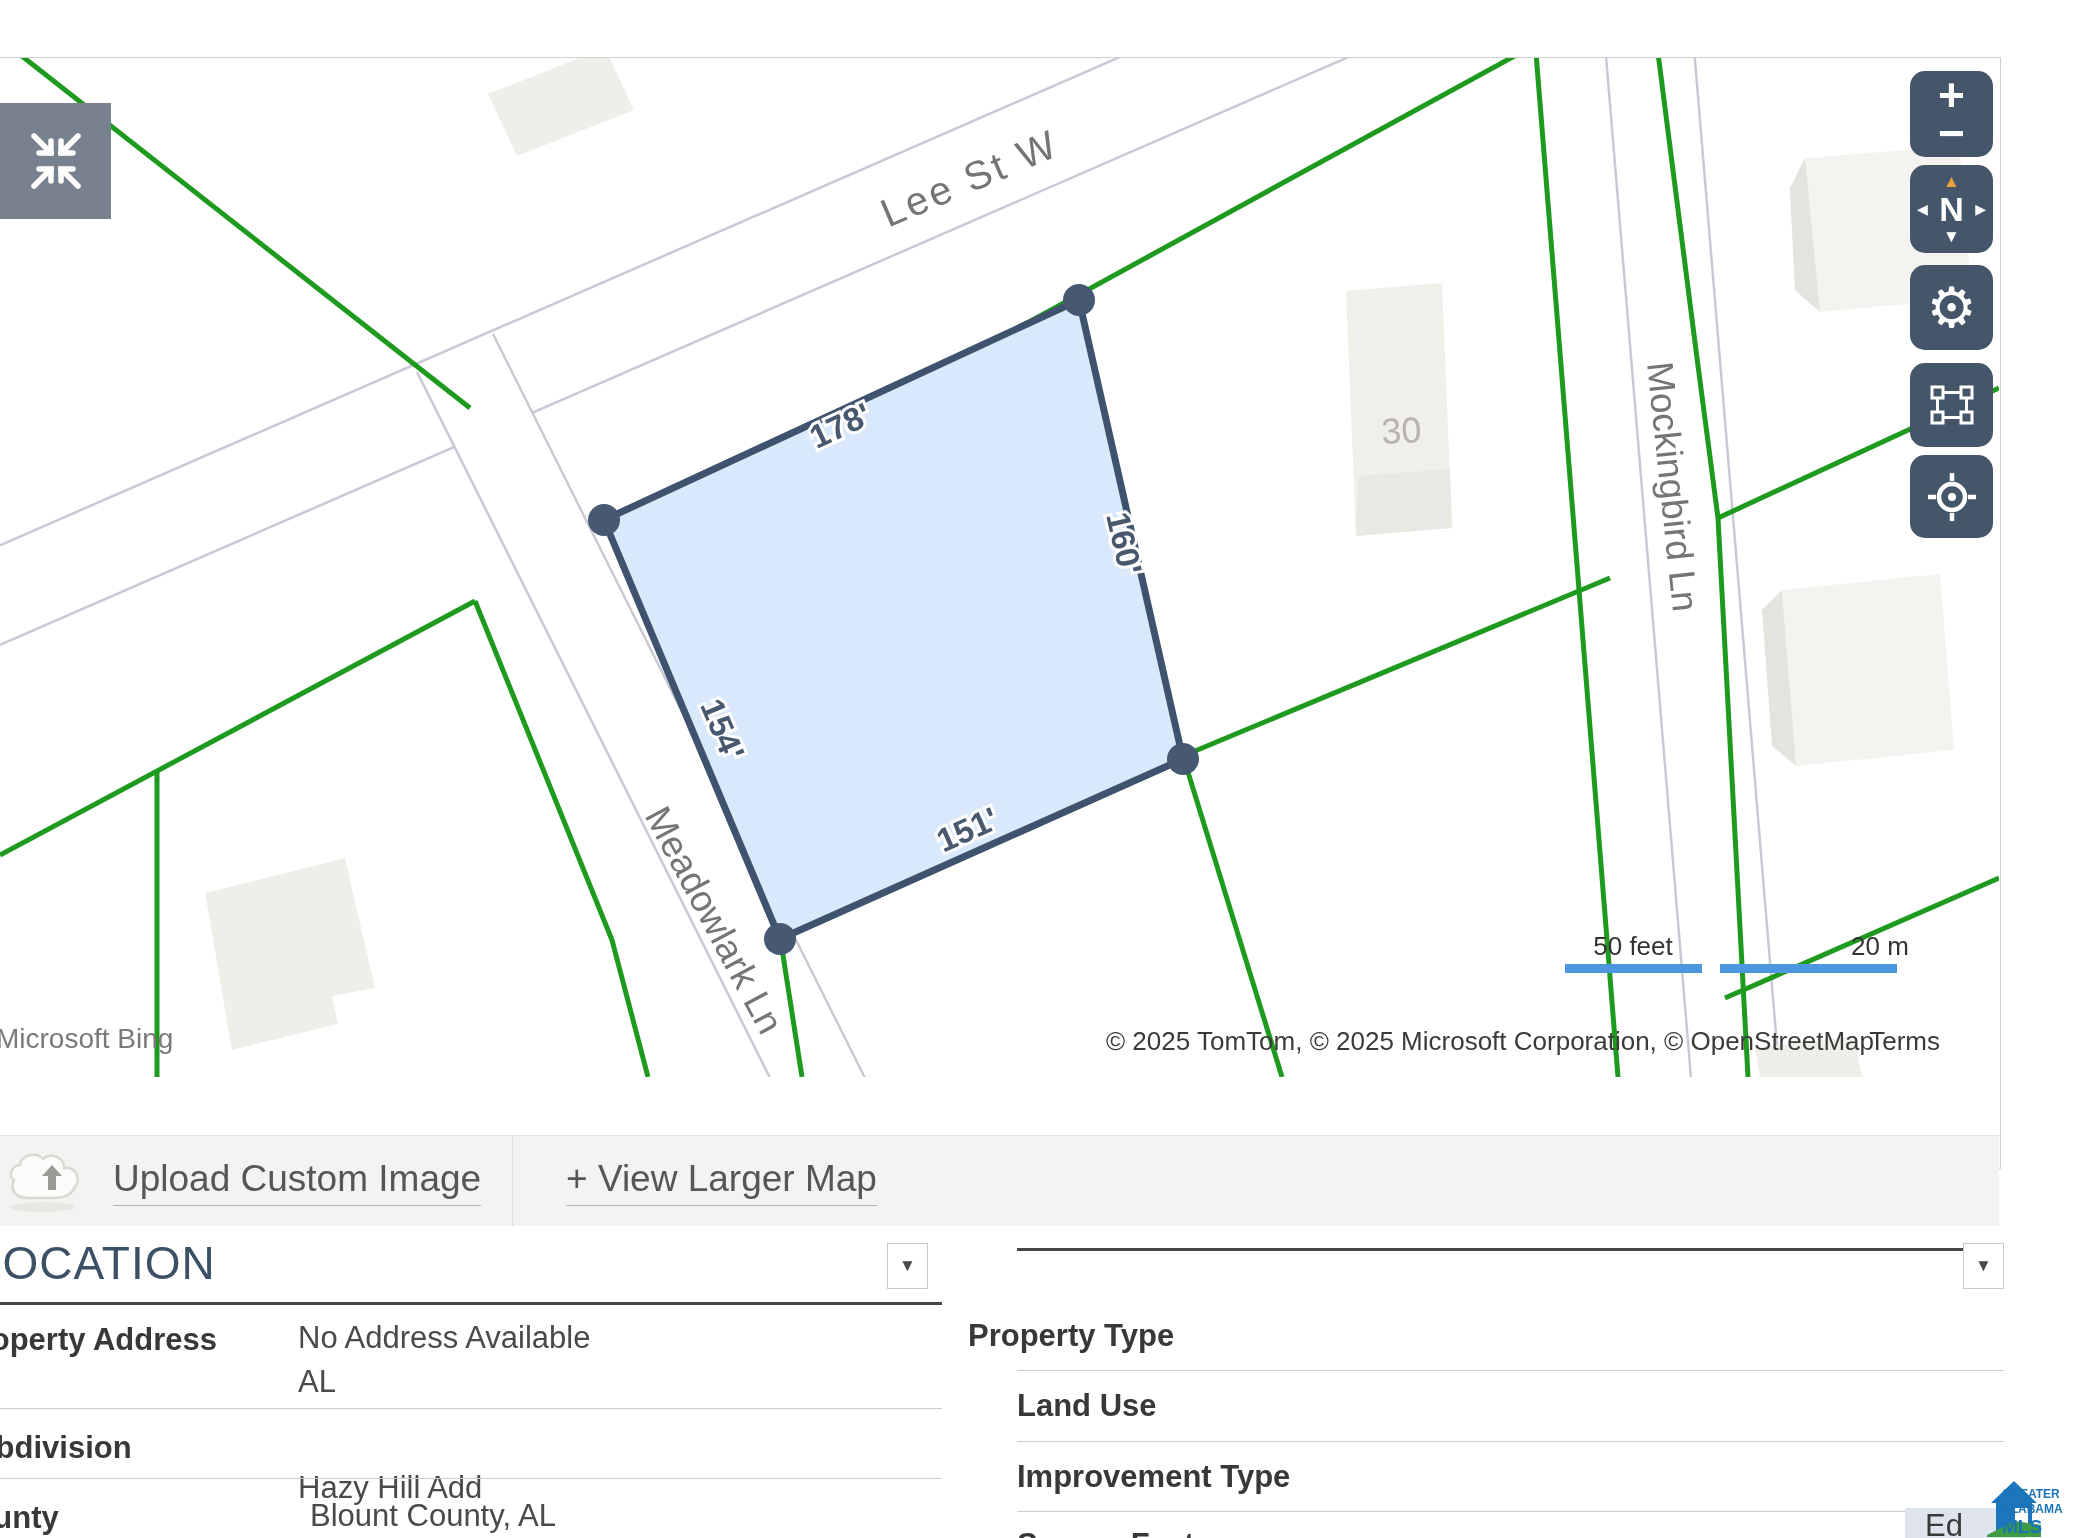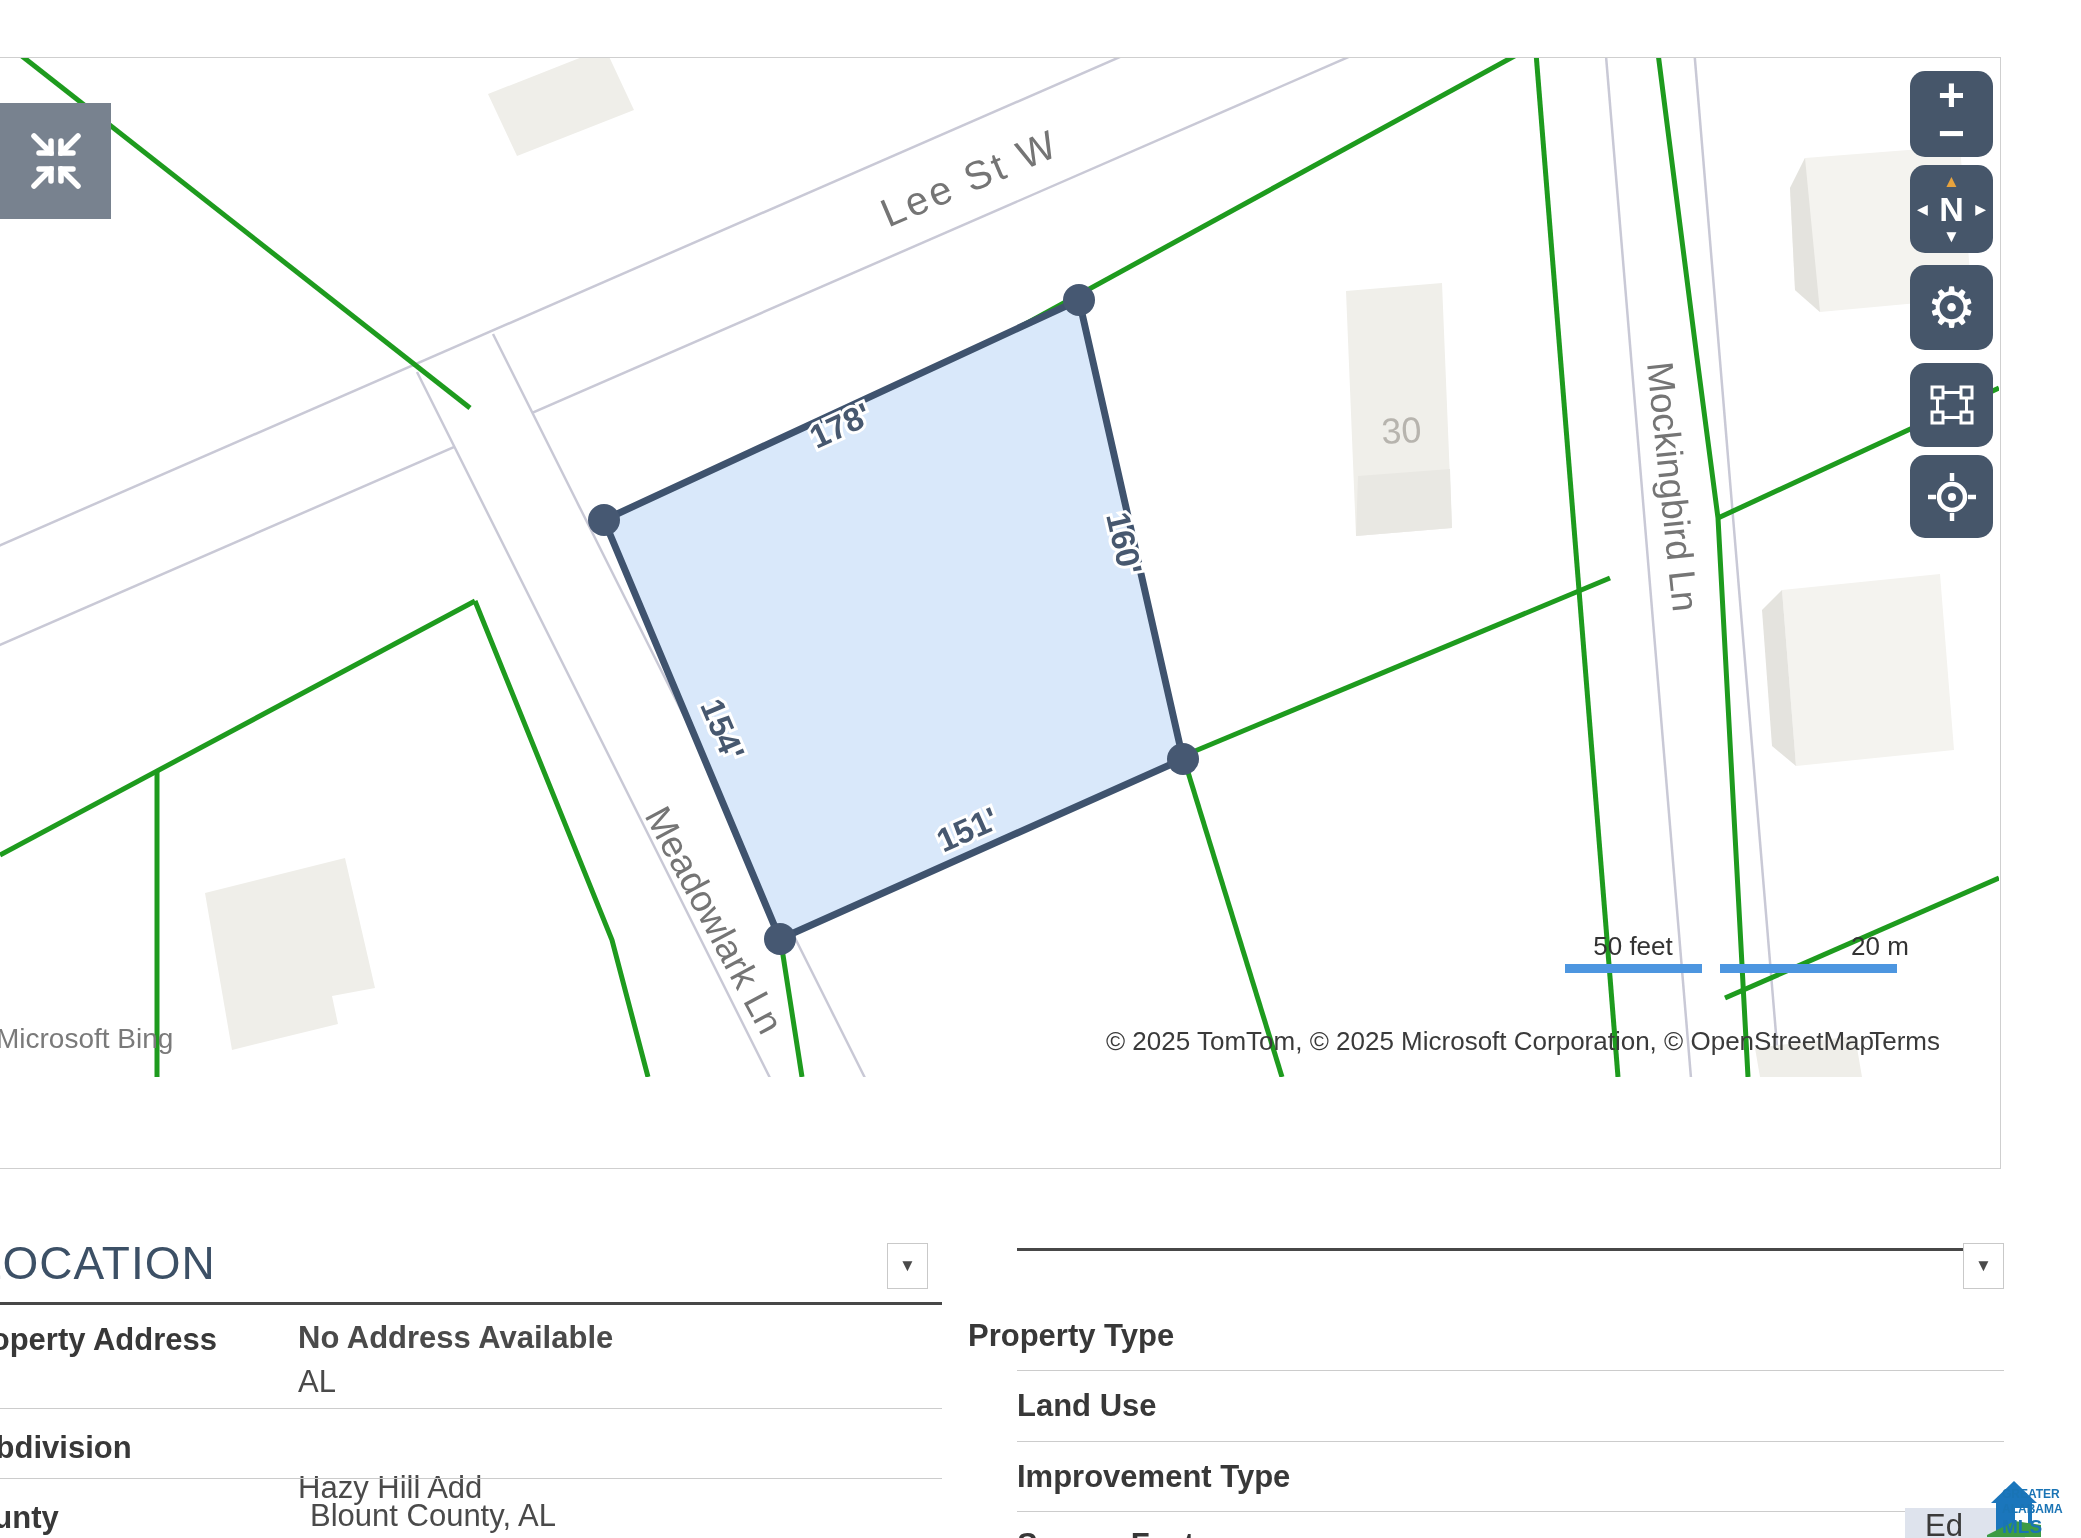--- a/index.html
+++ b/index.html
@@ -128,20 +128,30 @@
       <rect x="1565" y="906" width="137" height="9" fill="#4D96E0"></rect>
       <text x="1880" y="897" font-size="26" fill="#333" text-anchor="middle">20 m</text>
       <rect x="1720" y="906" width="177" height="9" fill="#4D96E0"></rect>
     </g>
 
     <text x="-4" y="990" font-size="28" fill="#7a7a7a">Microsoft Bing</text>
     <text x="1874" y="992" font-size="26" fill="#3a3a3a" text-anchor="end">© 2025 TomTom, © 2025 Microsoft Corporation, © OpenStreetMap</text>
     <text x="1940" y="992" font-size="26" fill="#3a3a3a" text-anchor="end">Terms</text>
   </svg>
 
+  <div class="abs" id="map-toolbar">
+    <div class="abs" id="toolbar-divider"></div>
+    <svg class="abs" id="cloud-icon" width="92" height="64" viewBox="0 0 92 64">
+      <path d="M22 48 C8 48 4 38 8 30 C3 28 4 16 14 15 C15 5 30 1 37 9 C44 3 58 6 58 18 C70 16 76 30 68 38 C66 44 58 48 50 48 Z" fill="#fbfbfa" stroke="#d8d8d4" stroke-width="2.5"></path>
+      <polygon points="36,26 46,15 56,26 50,26 50,40 42,40 42,26" fill="#9a9a97"></polygon>
+      <ellipse cx="36" cy="57" rx="32" ry="5" fill="#e7e7e4"></ellipse>
+    </svg>
+    <span class="abs toolbar-link" id="upload-link">Upload Custom Image</span>
+    <span class="abs toolbar-link" id="viewlarger-link">+ View Larger Map</span>
+  </div>
 </div>
 
 <div class="abs" id="collapse-btn">
   <svg width="66" height="66" viewBox="0 0 66 66">
     <g stroke="#ffffff" stroke-width="5.5" fill="none" stroke-linecap="round">
       <line x1="11" y1="8" x2="28" y2="25"></line>
         <polyline points="28,13 28,25 16,25"></polyline>
       <line x1="55" y1="8" x2="38" y2="25"></line>
         <polyline points="38,13 38,25 50,25"></polyline>
       <line x1="11" y1="58" x2="28" y2="41"></line>
@@ -194,21 +204,21 @@
 </div>
 
 <div class="abs" style="left:0;top:1236px;width:942px;">
   <div class="section-title" style="position:relative;left:-24px;">LOCATION</div>
   <div class="abs caret-btn" style="left:887px;top:7px;">
     <span>▼</span>
   </div>
   <div class="title-rule" style="margin-top:12px;"></div>
 </div>
 <div class="abs row-label" style="left:-42px;top:1322px;">Property Address</div>
-<div class="abs row-value" style="left:298px;top:1320px;font-weight:bold;">No Address Available</div>
+<div class="abs row-value" style="left:298px;top:1320px;">No Address Available</div>
 <div class="abs row-value" style="left:298px;top:1364px;text-align:right;">AL</div>
 <div class="abs row-sep" style="left:0;top:1408px;width:942px;"></div>
 <div class="abs row-label" style="left:-44px;top:1430px;">Subdivision</div>
 <div class="abs row-value" style="left:298px;top:1428px;margin-top:42px;">Hazy Hill Add</div>
 <div class="abs row-sep" style="left:0;top:1478px;width:942px;"></div>
 <div class="abs row-label" style="left:-48px;top:1500px;">County</div>
 <div class="abs row-value" style="left:310px;top:1498px;">Blount County, AL</div>
 
 <div class="abs" style="left:1017px;top:1236px;width:987px;">
   <div class="abs caret-btn" style="right:0;top:7px;">

